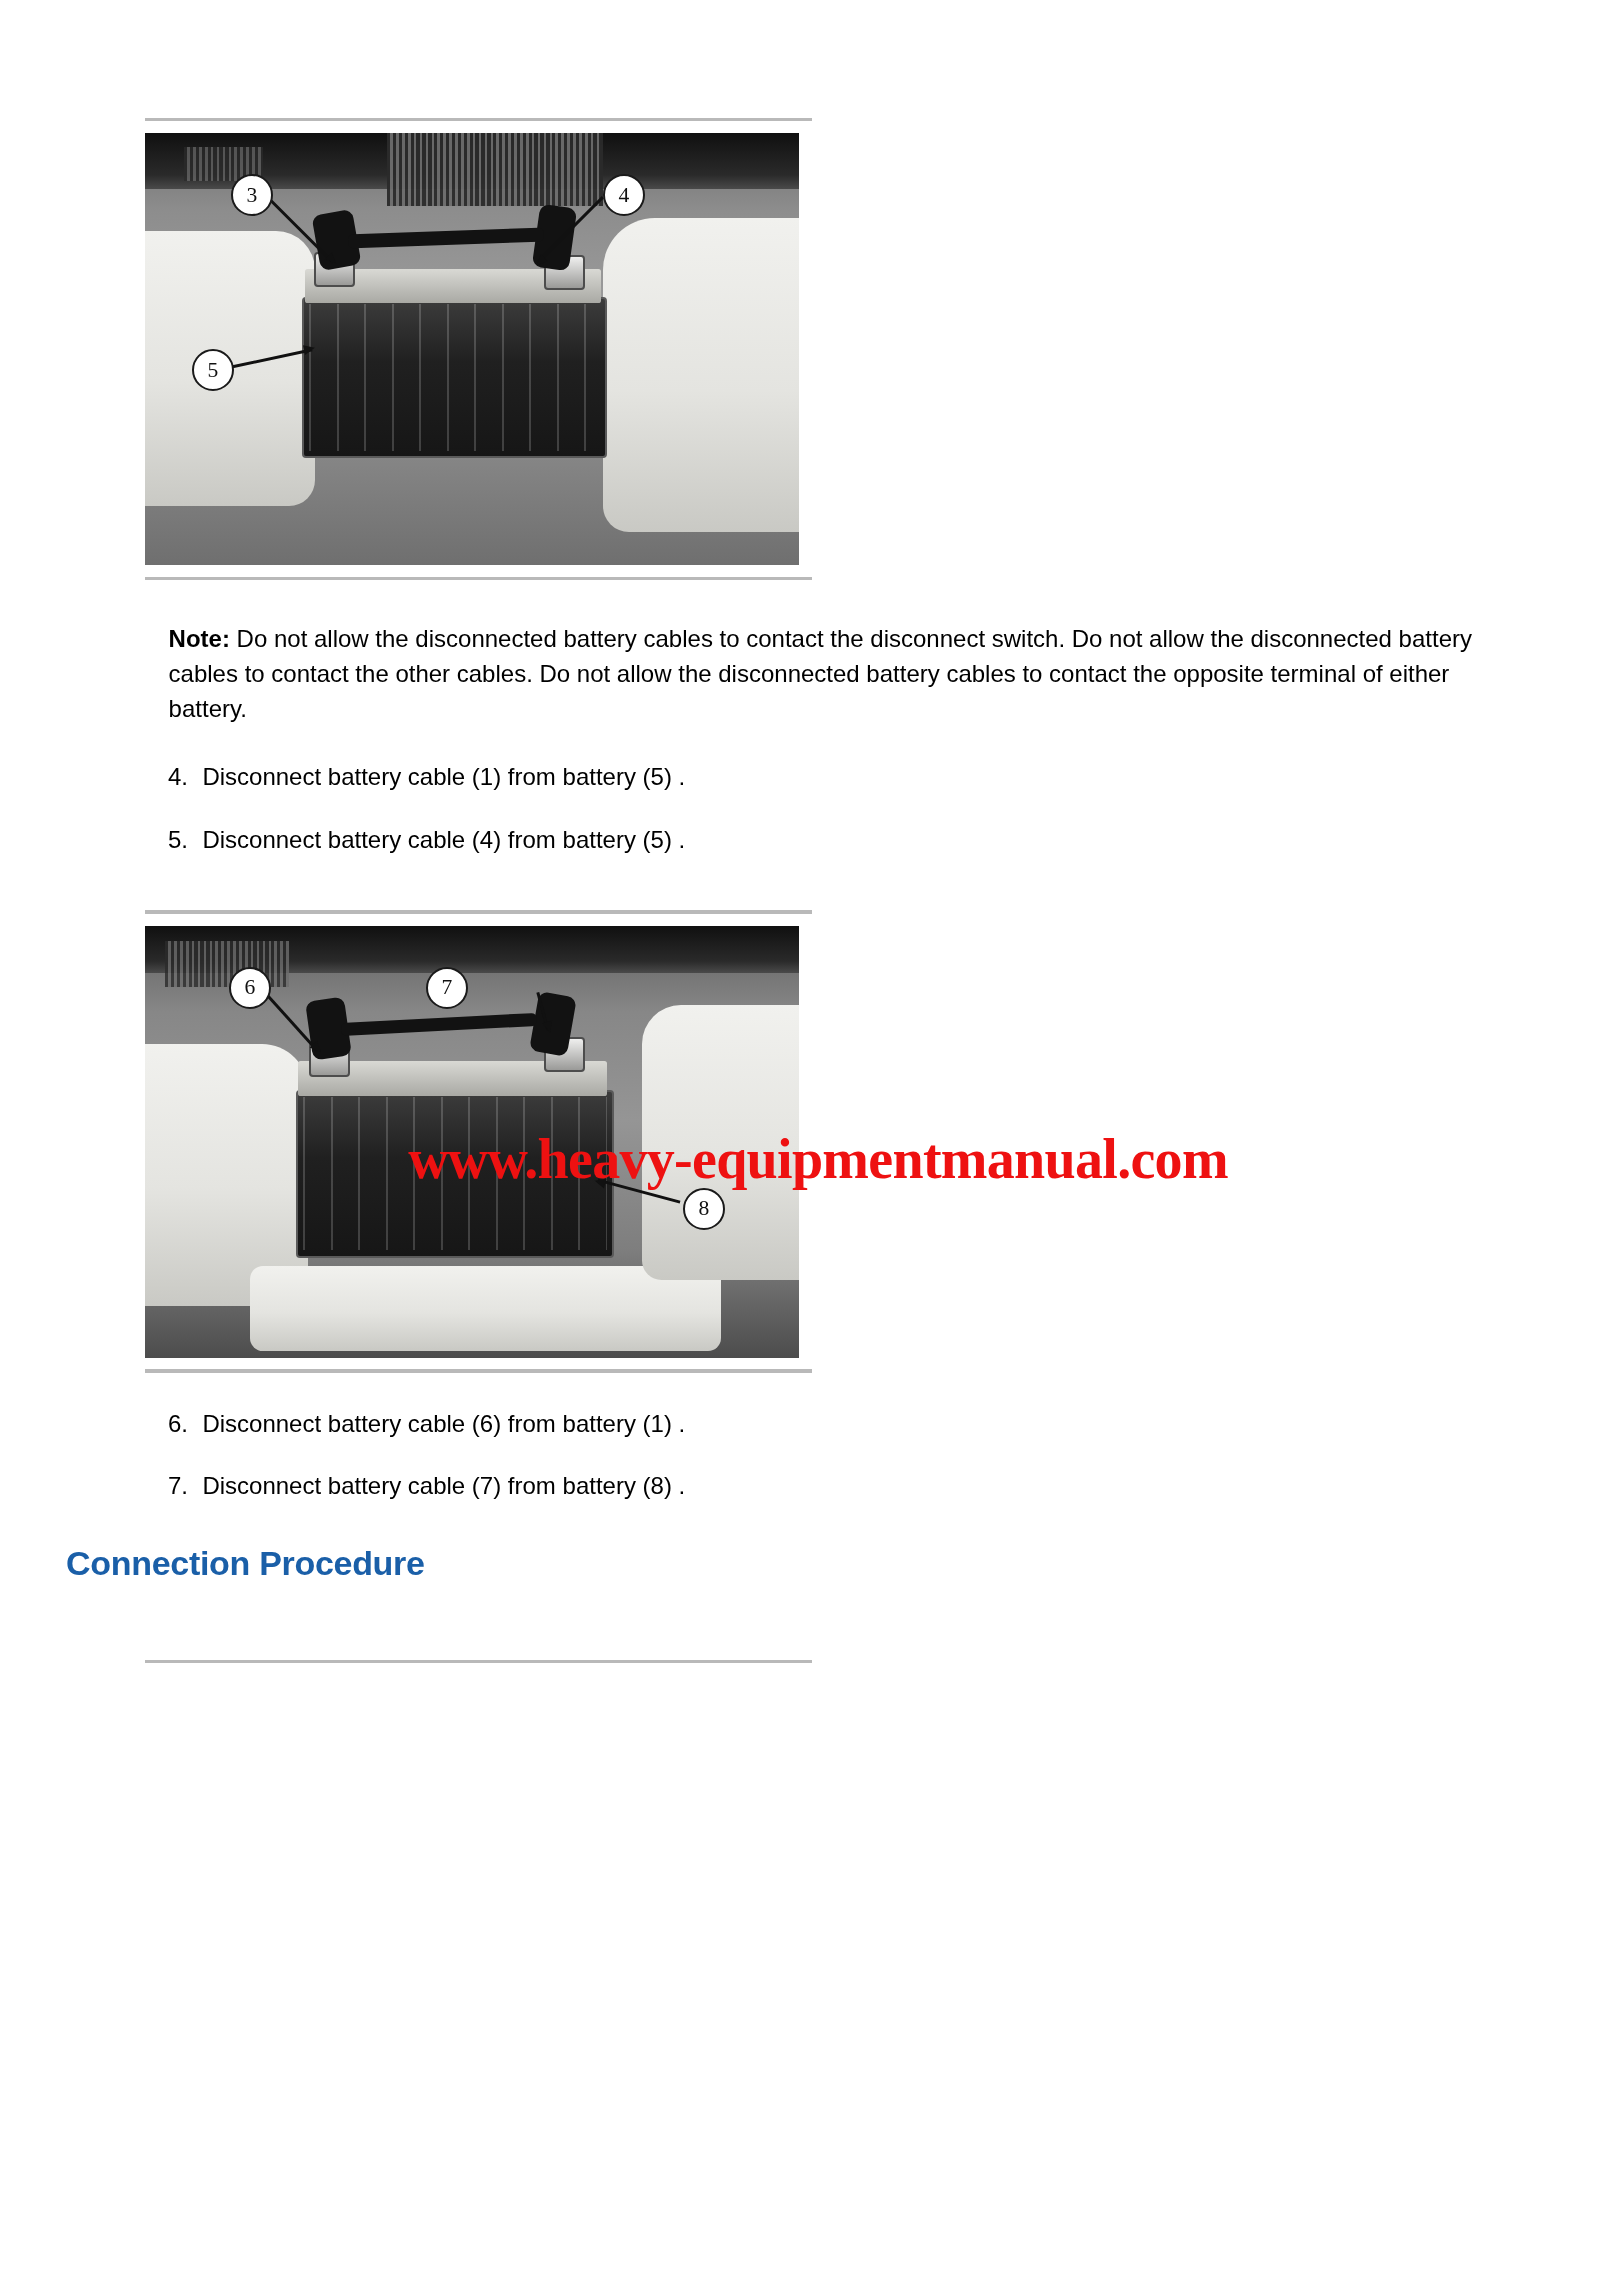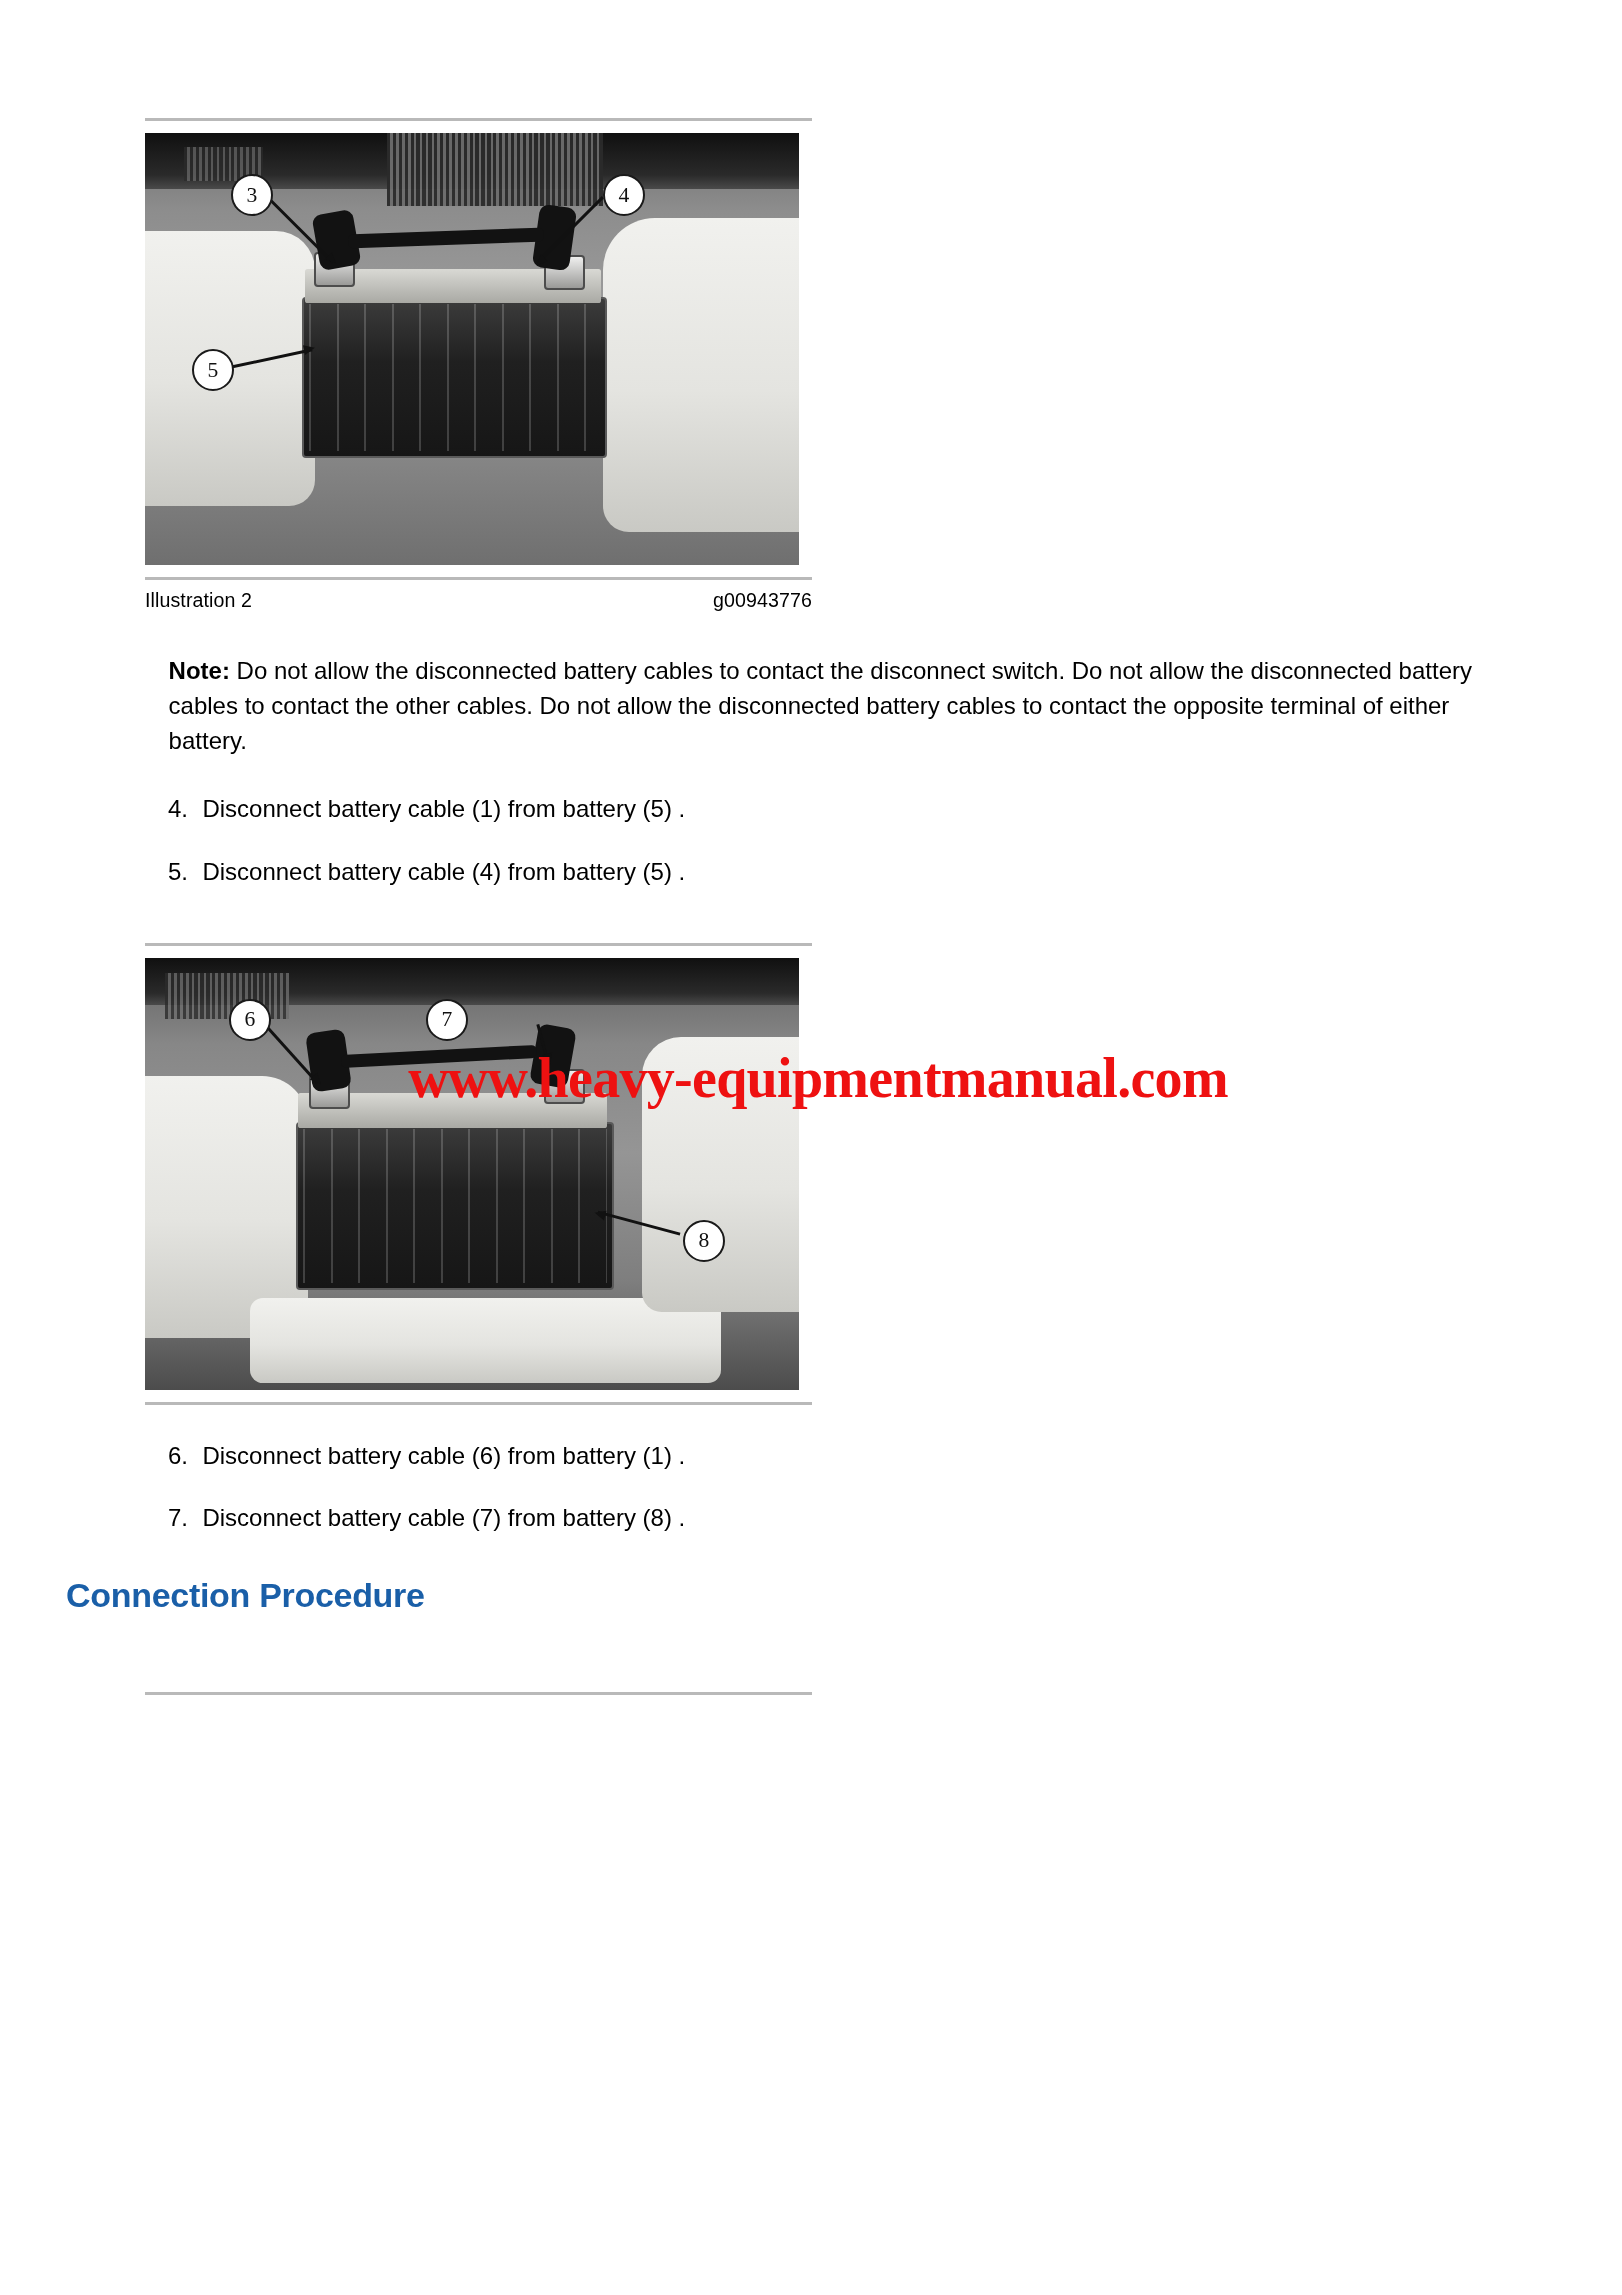--- a/index.html
+++ b/index.html
@@ -96,21 +96,21 @@
     font-size: 34px;
     font-weight: bold;
     margin: 41px 0 0 -79px;
     letter-spacing: -0.3px;
   }
 
   
   .watermark {
     position: absolute;
     left: 98px;
-    top: 1046px;
+    top: 1127px;
     width: 1440px;
     text-align: center;
     color: #ee1111;
     font-family: "Liberation Serif", serif;
     font-weight: bold;
     font-size: 56px;
     letter-spacing: -0.7px;
     white-space: nowrap;
     z-index: 50;
   }
@@ -232,24 +232,20 @@
           <div class="leader" style="left:458px; top:63px; width:92px; transform:rotate(135deg);"></div>
           <div class="callout" style="left:458px; top:41px;">4</div>
 
           <div class="leader" style="left:84px; top:233px; width:85px; transform:rotate(-12deg);"></div>
           <div class="callout" style="left:47px; top:216px;">5</div>
         </div>
       </div>
 
       <div class="rule"></div>
 
-      <div class="fig-caption">
-        <span>Illustration 2</span>
-        <span>g00943776</span>
-      </div>
     </div>
 
     <p class="note">
       <b>Note:</b><span> Do not allow the disconnected battery cables to contact the disconnect switch. Do not allow the disconnected battery cables to contact the other cables. Do not allow the disconnected battery cables to contact the opposite terminal of either battery.</span>
     </p>
 
     <div class="steps">
       <div class="step">
         <span class="step-num">4.</span>
         <span class="step-text">Disconnect battery cable (1) from battery (5) .</span>

